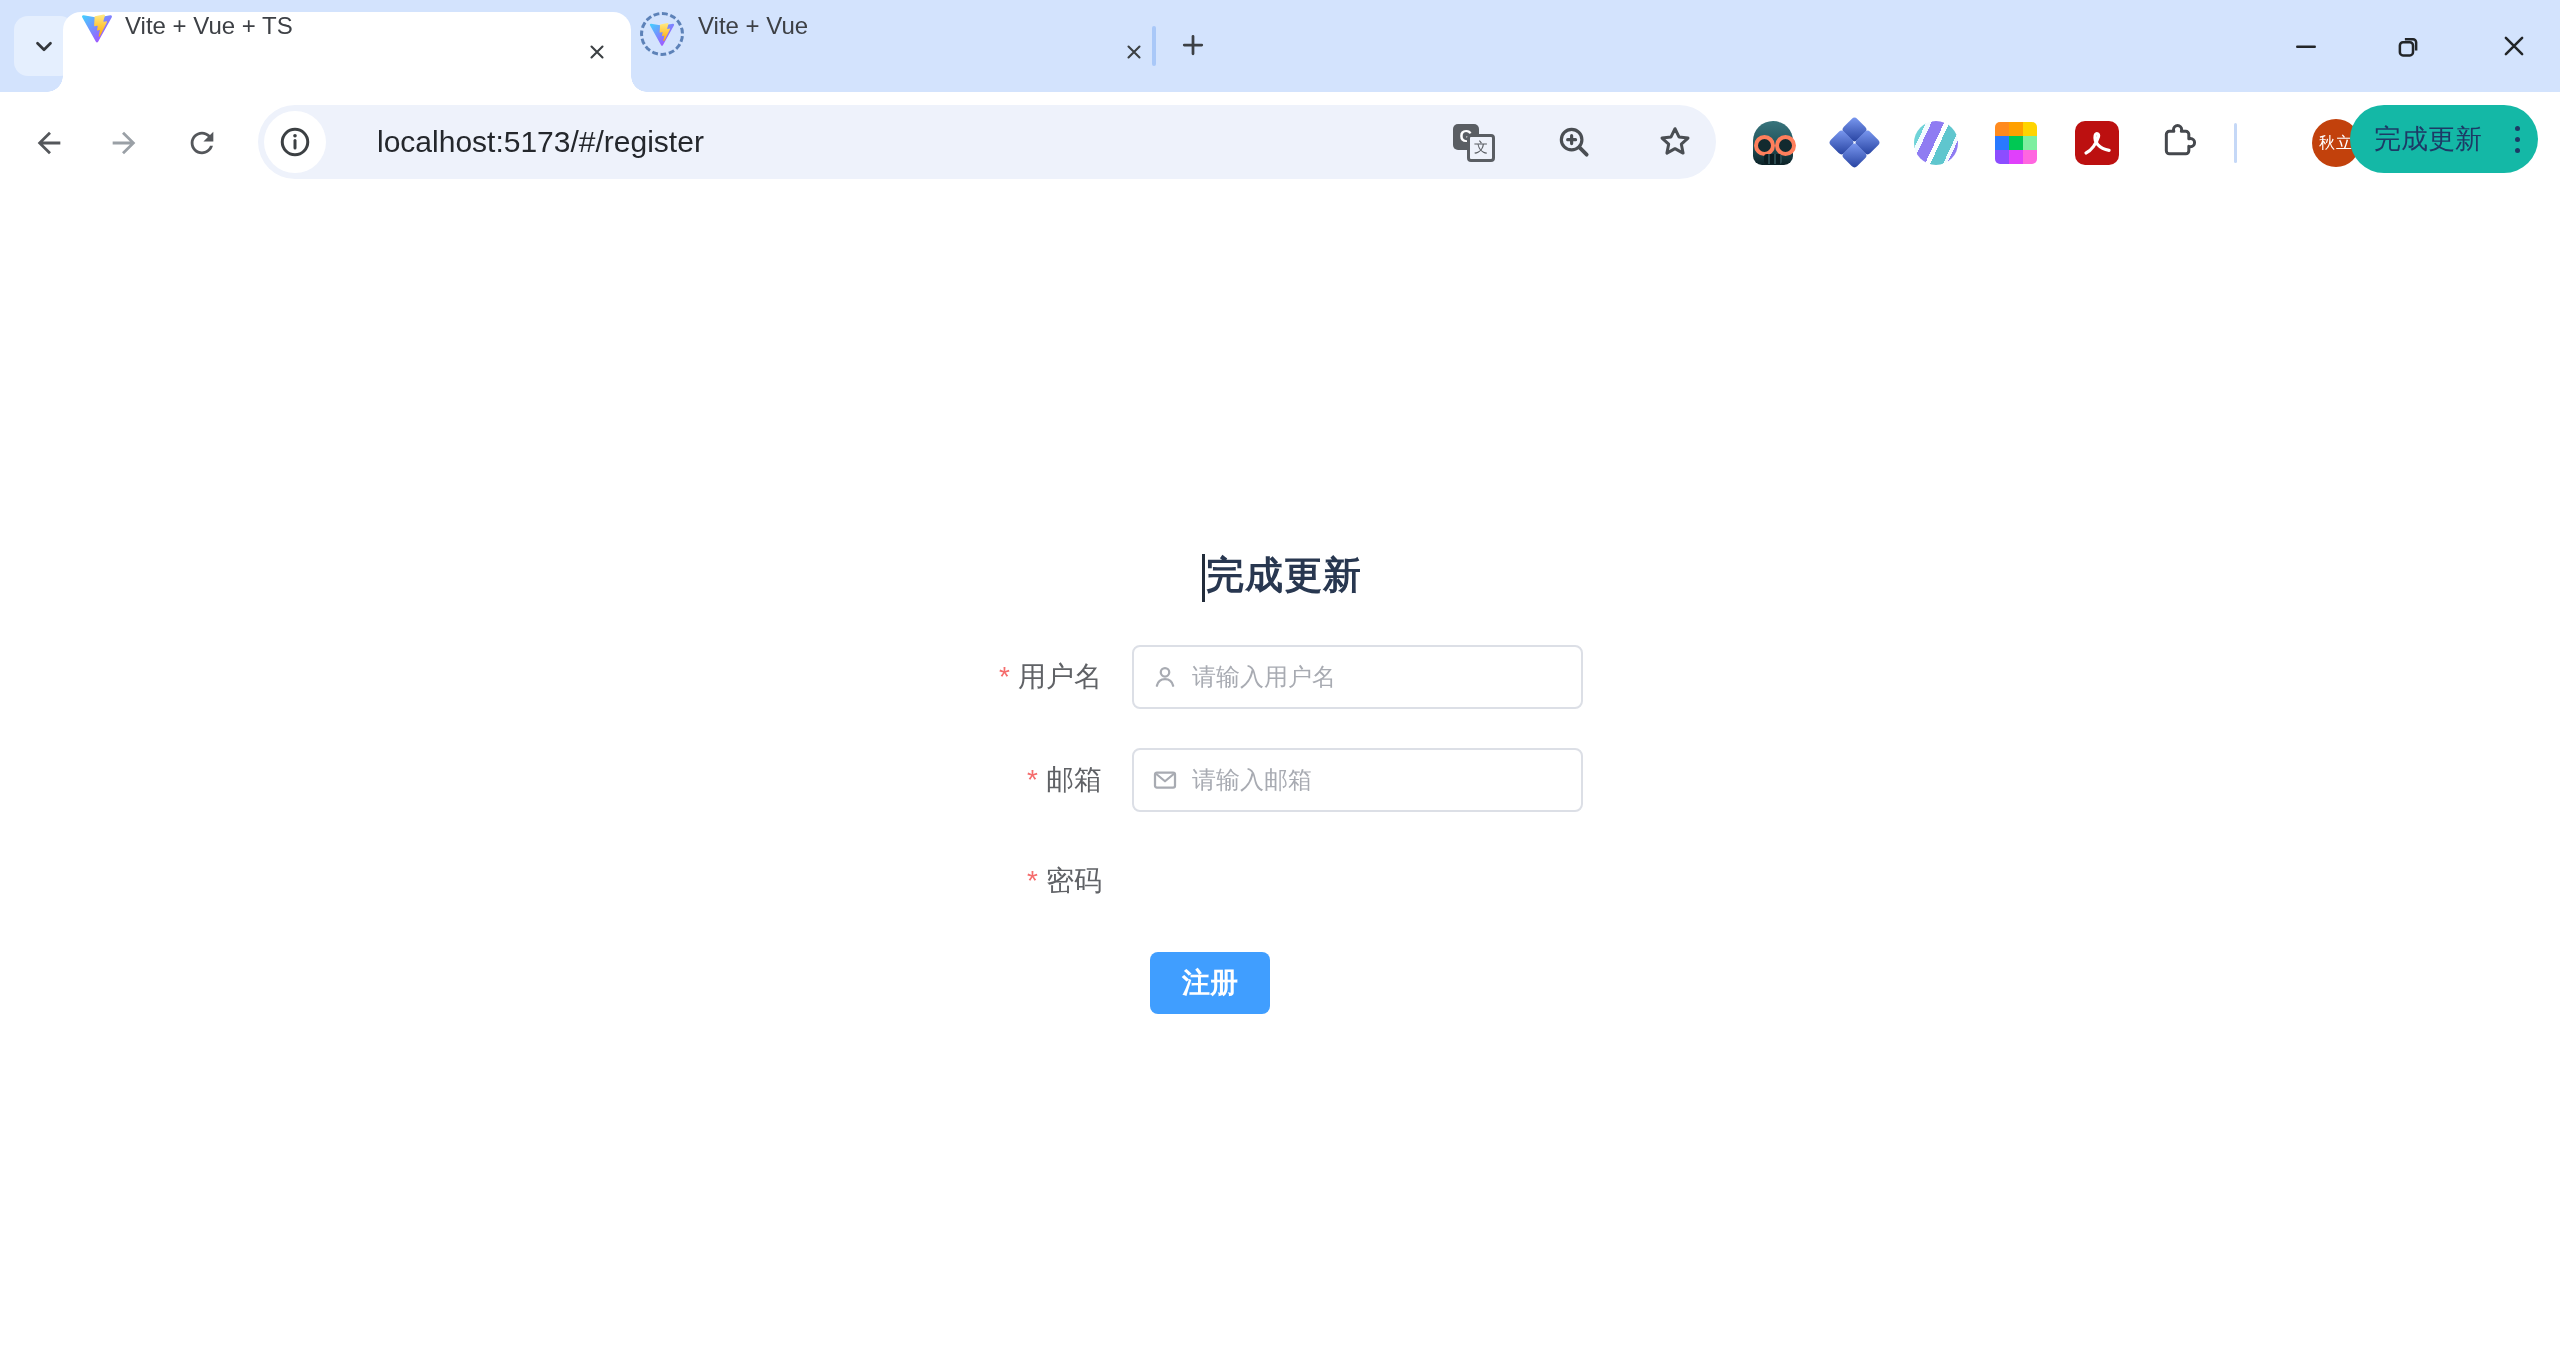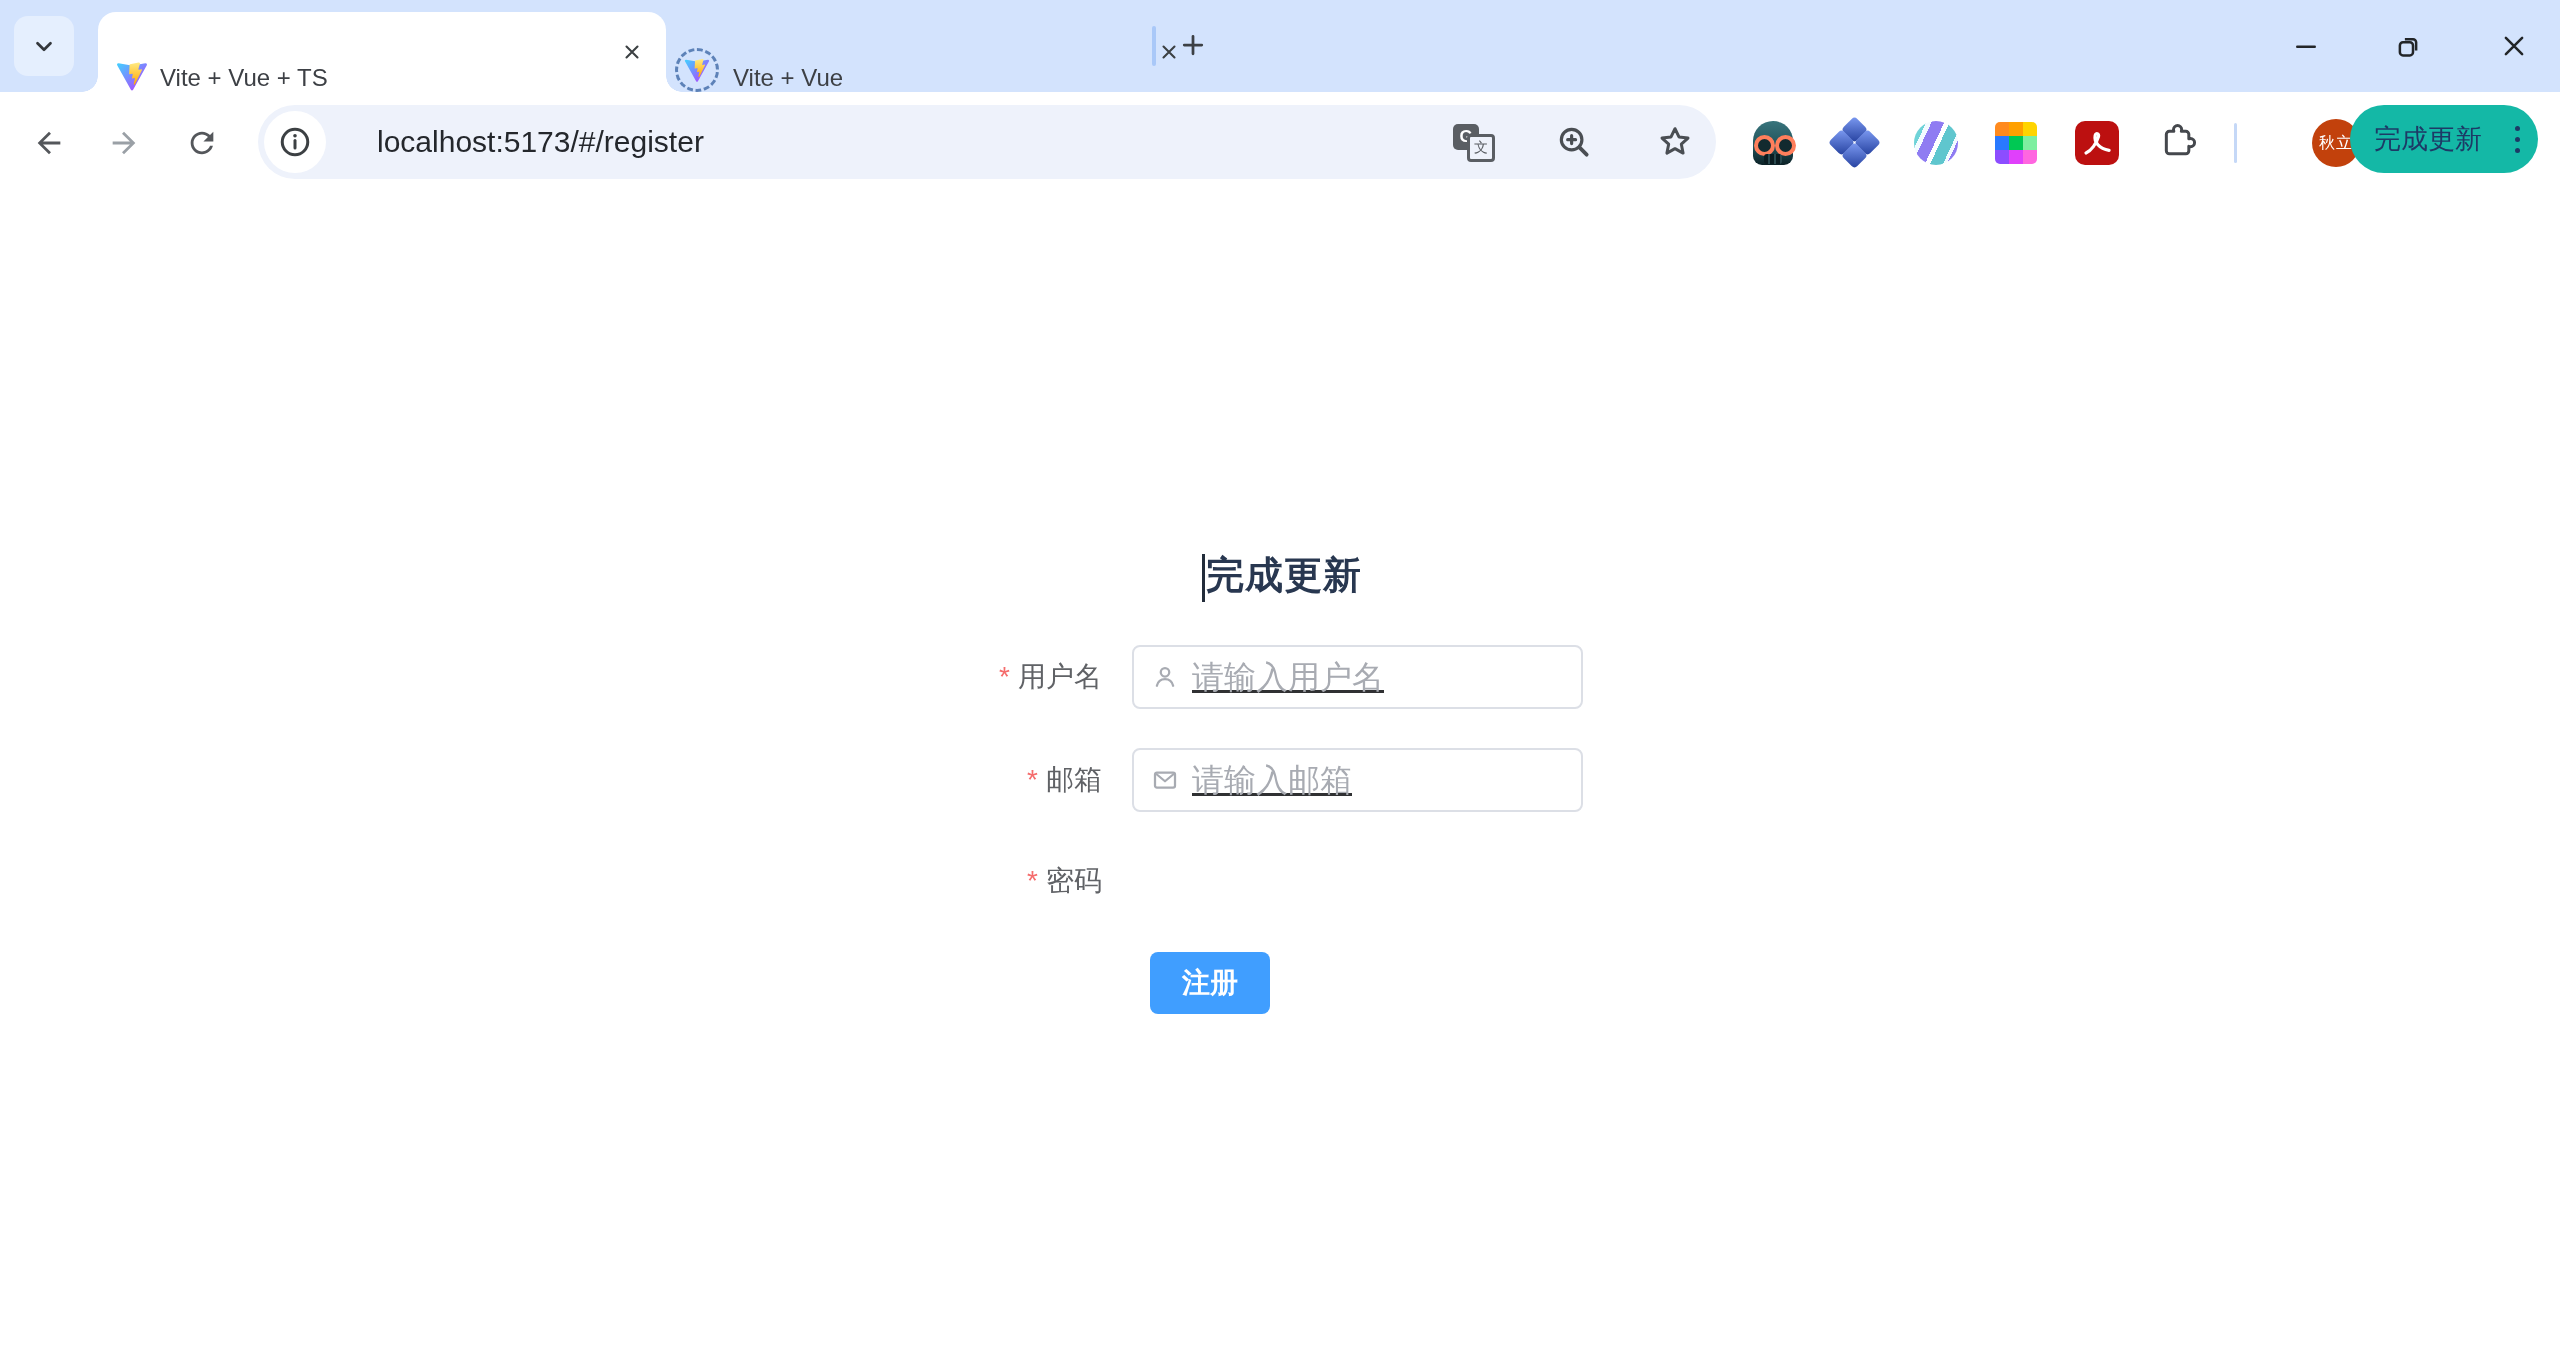--- a/index.html
+++ b/index.html
@@ -3,21 +3,21 @@
 <meta charset="utf-8">
 <style>
   html,body{margin:0;padding:0;background:#fff;}
   .screen{position:relative;width:2560px;height:1368px;overflow:hidden;
           font-family:"Liberation Sans","DejaVu Sans",sans-serif;background:#ffffff;}
 
   
   .tabstrip{position:absolute;left:0;top:0;width:2560px;height:92px;background:#d3e3fd;}
   .tab-search{position:absolute;left:14px;top:16px;width:60px;height:60px;border-radius:14px;
               background:rgba(255,255,255,.42);display:flex;align-items:center;justify-content:center;}
-  .tab{position:absolute;top:12px;height:80px;display:flex;align-items:flex-end;margin-left:35px;}
+  .tab{position:absolute;top:12px;height:80px;display:flex;align-items:flex-start;}
   .tab.active{left:63px;width:550px;background:#fff;border-radius:18px 18px 0 0;padding-left:18px;gap:12px;}
   .tab.active::before{content:"";position:absolute;left:-16px;bottom:0;width:16px;height:16px;
       background:radial-gradient(circle at 0 0,rgba(0,0,0,0) 15.5px,#fff 16px);}
   .tab.active::after{content:"";position:absolute;right:-16px;bottom:0;width:16px;height:16px;
       background:radial-gradient(circle at 100% 0,rgba(0,0,0,0) 15.5px,#fff 16px);}
   .tab.inactive{left:618px;width:530px;padding-left:22px;gap:14px;}
   .tab-title{font-size:24px;color:#3d4045;white-space:nowrap;overflow:hidden;max-width:330px;}
   .tab-close{position:absolute;width:36px;height:36px;top:22px;display:flex;align-items:center;justify-content:center;border-radius:50%;}
   .tab.active .tab-close{right:16px;}
   .tab.inactive .tab-close{right:18px;}
@@ -82,22 +82,22 @@
   
   .content{position:absolute;left:0;top:194px;width:2560px;height:1174px;background:#fff;}
   .text-caret{position:absolute;left:1202px;top:360px;width:3px;height:48px;background:#222c3a;}
   .page-title{position:absolute;left:1206px;top:356px;font-size:38px;font-weight:700;color:#283750;letter-spacing:1px;}
   .form-label{position:absolute;left:900px;width:202px;height:64px;display:flex;align-items:center;justify-content:flex-end;
               font-size:28px;color:#606266;}
   .req-star{color:#f56c6c;margin-right:8px;font-size:28px;}
   .field-box{position:absolute;left:1132px;width:451px;height:64px;box-sizing:border-box;border:2px solid #dcdfe6;
              border-radius:8px;background:#fff;display:flex;align-items:center;padding-left:16px;gap:12px;}
   .row0{top:451px;} .row1{top:554px;} .row2{top:655px;}
-  .field-box input{flex:1;border:none;outline:none;background:transparent;font-size:32px;color:#303133;
-                   font-family:inherit;padding:0 16px 0 0;min-width:0;text-decoration:underline;}
+  .field-box input{flex:1;border:none;outline:none;background:transparent;font-size:24px;color:#303133;
+                   font-family:inherit;padding:0 16px 0 0;min-width:0;}
   .field-box input::placeholder{color:#a8abb2;opacity:1;}
   .submit-btn{position:absolute;left:1150px;top:758px;width:120px;height:62px;border:none;border-radius:8px;
               background:#409eff;color:#fff;font-size:28px;font-family:inherit;display:flex;align-items:center;justify-content:center;font-weight:bold;}
   svg{display:block;}
 </style>
 </head>
 <body>
 
 <svg width="0" height="0" style="position:absolute" aria-hidden="true">
   <defs>

